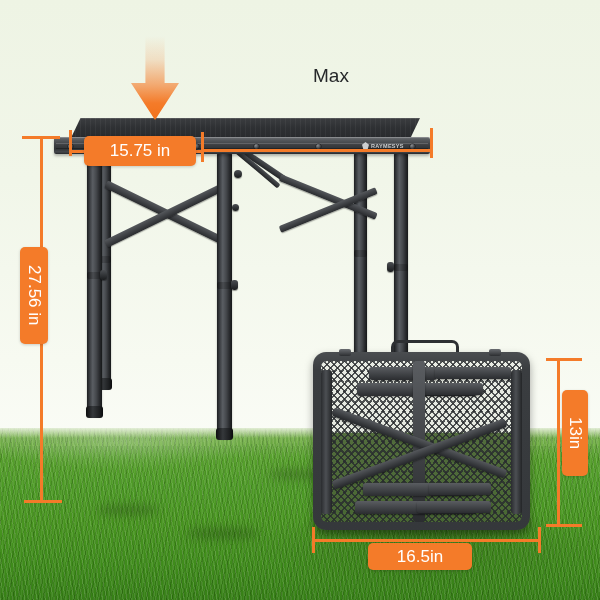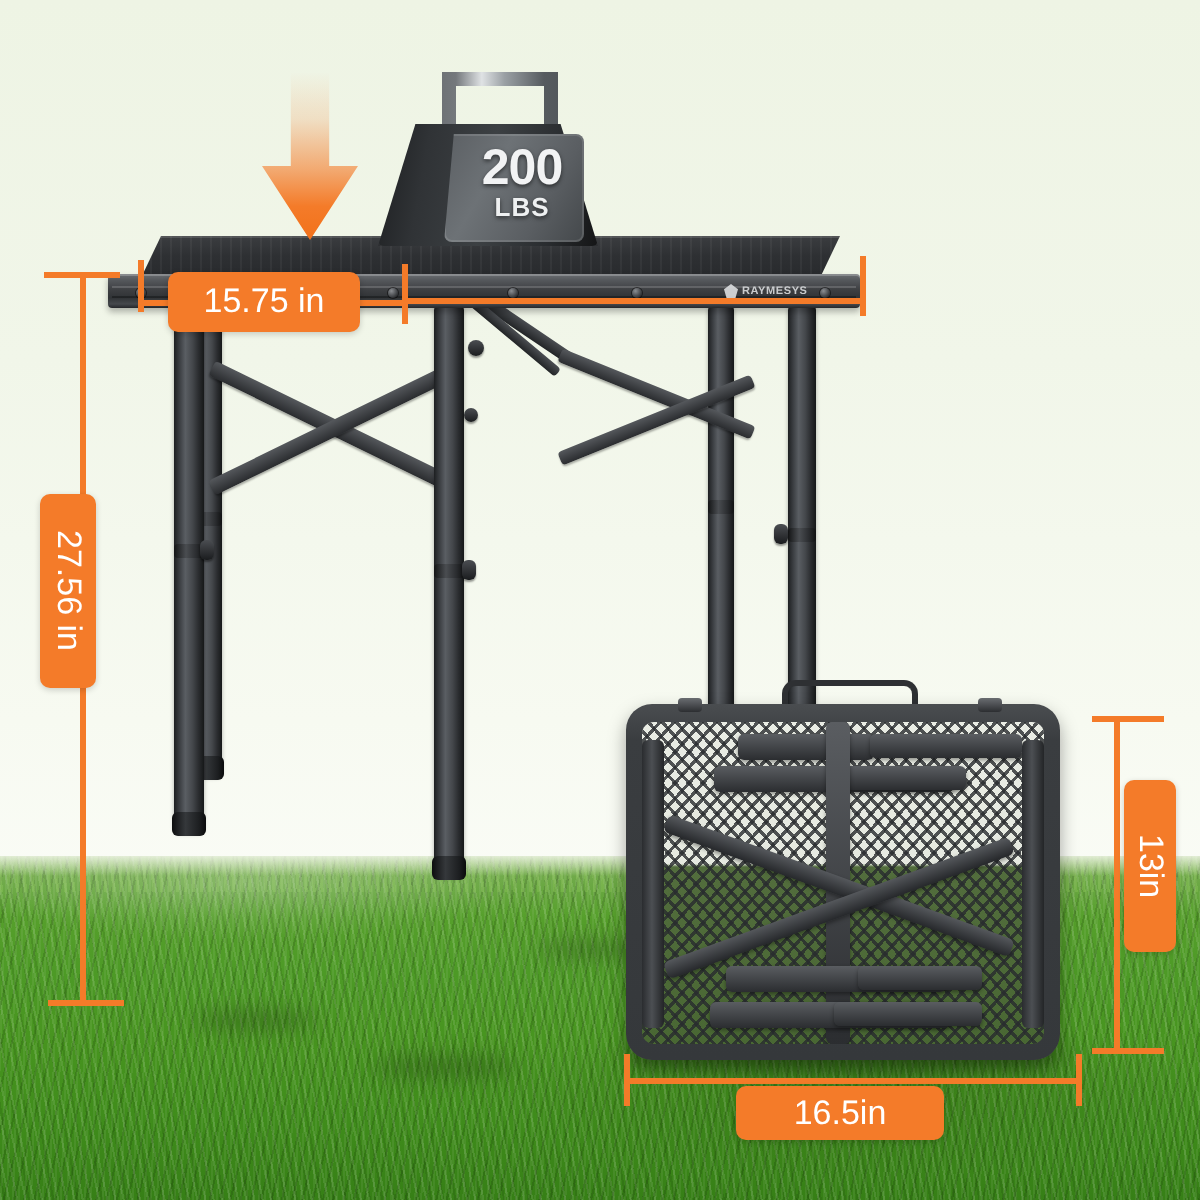--- a/index.html
+++ b/index.html
@@ -146,21 +146,21 @@
     font-size:19px;line-height:1.22;color:#26282a;}
 
   
   .badge{position:absolute;background:#f47b29;color:#fff;border-radius:5px;
     font-size:17px;white-space:nowrap;display:flex;align-items:center;justify-content:center;
     box-shadow:0 1px 3px rgba(0,0,0,.18);}
   .badge-v{writing-mode:vertical-rl;}
   .dimline{position:absolute;background:#f47b29;}
   .tick{position:absolute;background:#f47b29;}
 
-  #badge-1575{left:84px;top:136px;width:96px;height:30px;}
+  #badge-1575{left:84px;top:136px;width:112px;height:30px;}
   #badge-2362{left:269px;top:136px;width:96px;height:30px;}
   #badge-2756{left:20px;top:247px;width:28px;height:97px;}
   #badge-13{left:562px;top:390px;width:26px;height:86px;}
   #badge-165{left:368px;top:543px;width:104px;height:27px;}
 
   .lbl{user-select:none;}
 </style>
 </head>
 <body>
 
@@ -257,31 +257,25 @@
       <div class="fold-bar" style="left:42px;top:122px;width:110px;height:13px;"></div>
       <div class="fold-bar" style="left:108px;top:122px;width:62px;height:12px;"></div>
       <div class="fold-bar" style="left:34px;top:140px;width:120px;height:13px;"></div>
       <div class="fold-bar" style="left:96px;top:140px;width:74px;height:12px;"></div>
 
       <div class="fold-side" style="left:0px;"></div>
       <div class="fold-side" style="right:0px;"></div>
     </div>
   </div>
 
-  <div id="weight">
-    <div class="w-handle"></div>
-    <div class="w-body"></div>
-    <div class="w-plate"></div>
-    <div class="w-num lbl">200</div>
-    <div class="w-lbs lbl">LBS</div>
-  </div>
 
   <div id="arrow"></div>
 
   <div id="maxcap">
+    <div class="lbl">Max</div>
   </div>
 
   <div class="tick" style="left:69px;top:130px;width:3px;height:26px;"></div>
   <div class="tick" style="left:201px;top:132px;width:3px;height:30px;"></div>
   <div class="dimline" style="left:69px;top:150px;width:135px;height:3px;"></div>
   <div class="badge lbl" id="badge-1575">15.75 in</div>
 
   <div class="tick" style="left:430px;top:128px;width:3px;height:30px;"></div>
   <div class="dimline" style="left:201px;top:149px;width:232px;height:3px;"></div>
 

